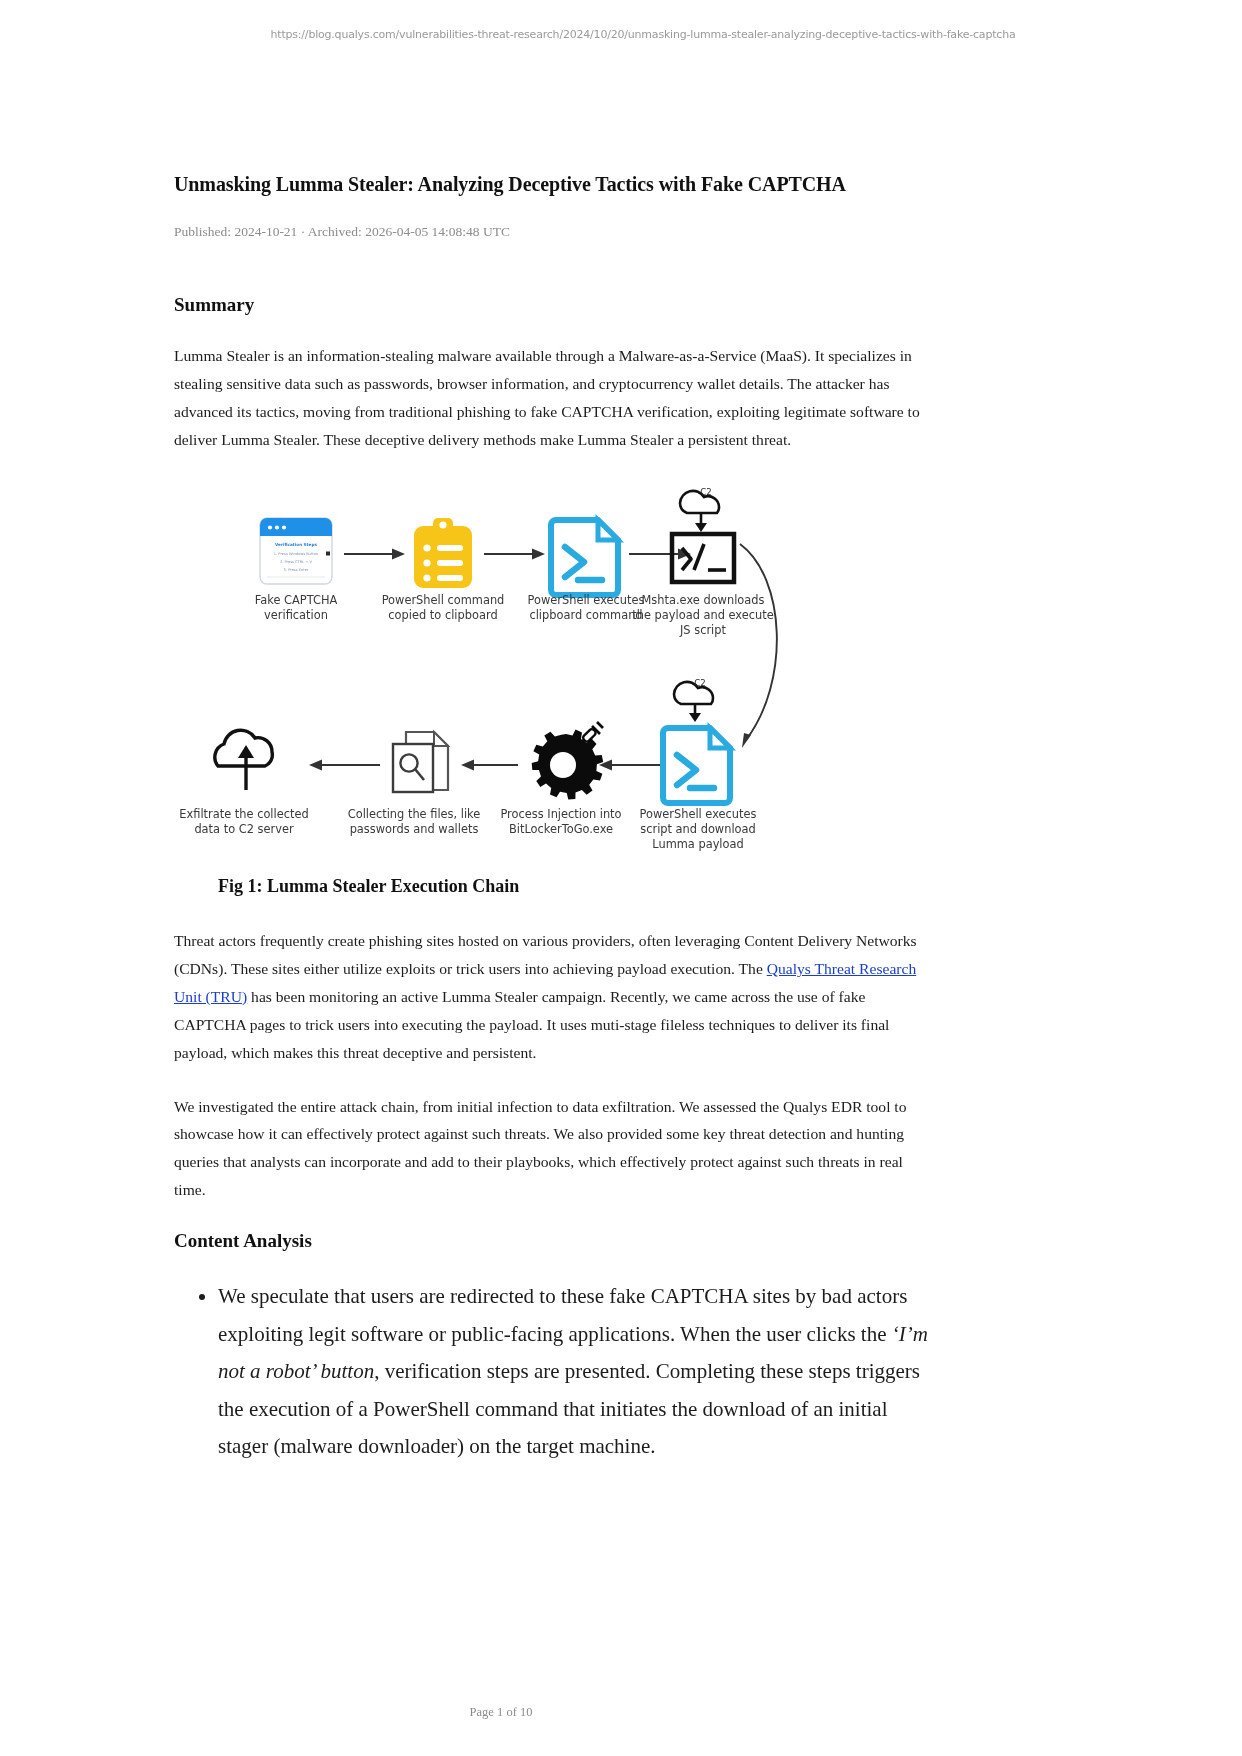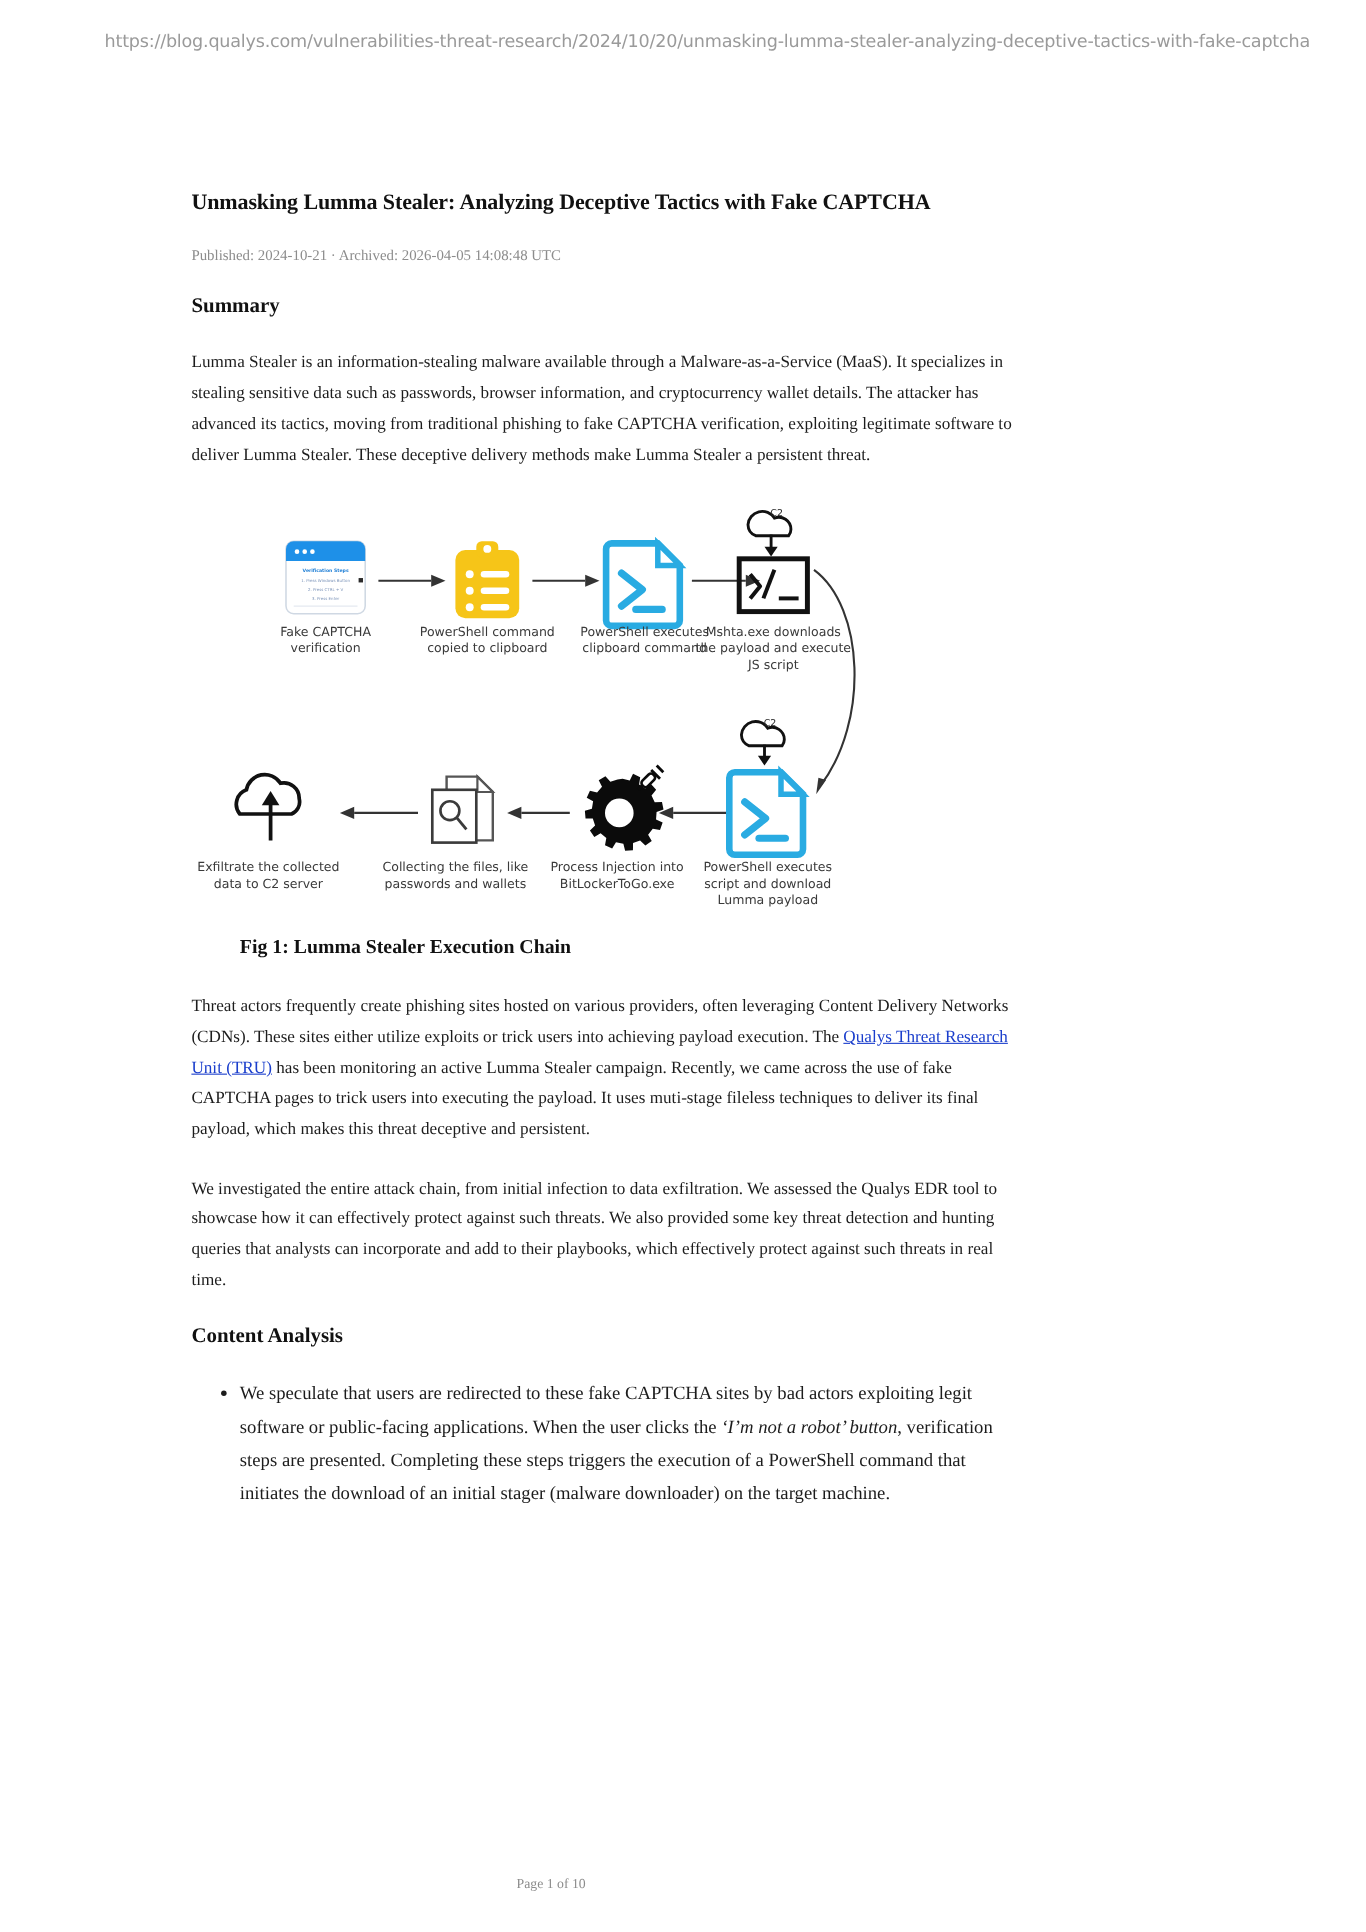--- a/index.html
+++ b/index.html
@@ -11,21 +11,21 @@
     position:relative;
     overflow:hidden;
   }
   .page { position:relative; width:1242px; height:1756px; }
 
   
   .header-url {
     position:absolute; top:28px; left:0; width:1242px;
     text-align:center;
     font-family:"DejaVu Sans", sans-serif;
-    font-size:16px; color:#9a9a9a;
+    font-size:11px; color:#9a9a9a;
     letter-spacing:-0.2px;
     white-space:nowrap;
     padding-left:44px;
   }
 
   
   .content {
     position:absolute; left:174px; top:170px; width:762px;
   }
 
@@ -33,38 +33,38 @@
     font-family:"Liberation Serif", serif;
     font-size:20px; font-weight:bold; line-height:1.42;
     margin:0 0 26px 0; color:#111; letter-spacing:-0.1px;
   }
   .byline {
     font-family:"Liberation Serif", serif;
     font-size:15.5px; color:#555; margin:0 0 24px 0;
   }
   .pubmeta {
     font-family:"Liberation Serif", serif;
-    font-size:13.5px; color:#8c8c8c; margin:0 0 28px 0;
+    font-size:13.5px; color:#8c8c8c; margin:0 0 54px 0;
   }
   h2.sec {
     font-family:"Liberation Serif", serif;
     font-size:19px; font-weight:bold; color:#111;
     margin:0 0 26px 0;
   }
   p.body {
     font-family:"Liberation Serif", serif;
     font-size:15.6px; line-height:1.79; color:#1c1c1c;
     margin:0 0 26px 0; text-align:left;
   }
   a.inline-link { color:#1a3ecc; text-decoration:underline; }
 
   ul.bullets { margin:0; padding-left:44px; }
   ul.bullets li {
     font-family:"Liberation Serif", serif;
-    font-size:17px; line-height:1.79; color:#1c1c1c;
+    font-size:21px; line-height:1.79; color:#1c1c1c;
     margin:0 0 5px 0;
   }
   ul.bullets li::marker { color:#1c1c1c; }
   em.ital { font-style:italic; }
 
   
   .figure { margin:28px 0 10px 0; }
   .figcap {
     font-family:"Liberation Serif", serif;
     font-size:18px; font-weight:bold; color:#111;

